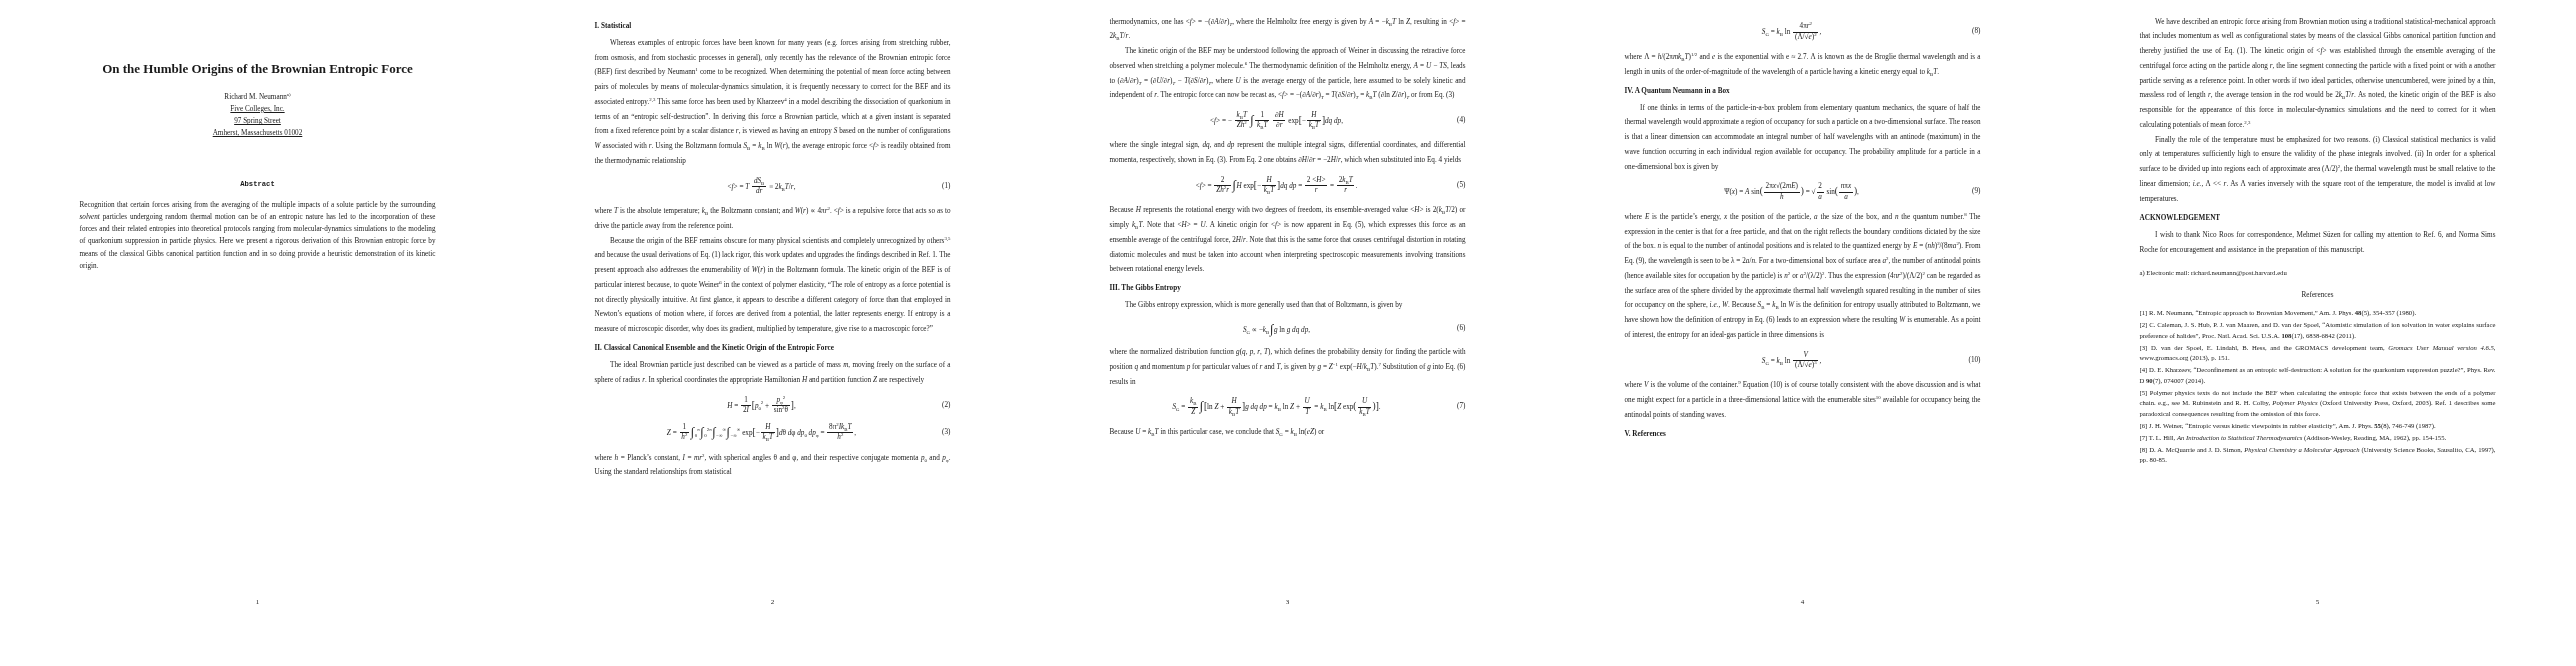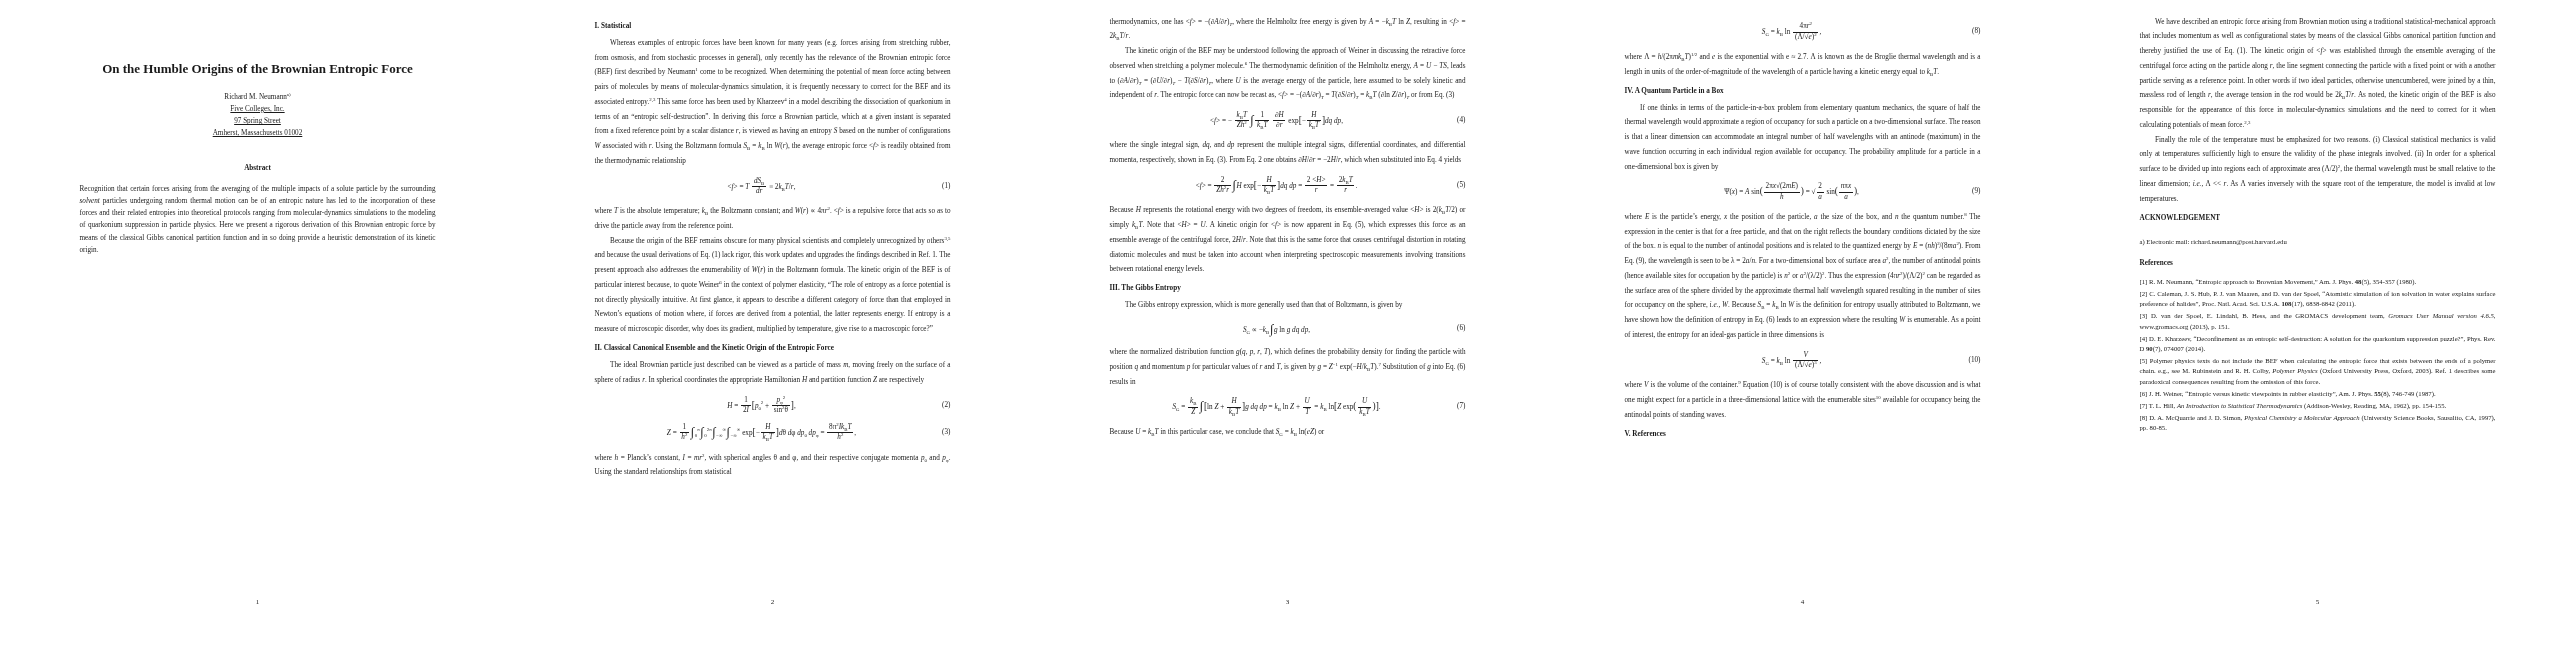--- a/index.html
+++ b/index.html
@@ -52,25 +52,25 @@
     bottom:61px; left:0;
     width:100%;
     text-align:center;
     font-size:7px;
   }
   
   .title-page { text-align:center; line-height:1.7; }
   .doc-title { font-weight:bold; margin:43px 0 11px 0; font-size:13px; }
   .author { margin-top:2.2px; }
   .affil { margin:0;text-decoration:underline; }
-  .abstract-heading { font-weight:bold; margin:22px 0 9px 0; }
+  .abstract-heading { font-weight:bold; margin:38px 0 9px 0;font-family:Liberation Mono, monospace; }
   .abstract { text-align:justify;font-family:Liberation Serif, serif; }
   
   .footnote { font-size:6.7px; margin-top:11px; text-align:left; line-height:1.6; }
-  .refs-heading { font-weight:bold; margin:9px 0 5.6px 0; }
+  .refs-heading { font-weight:normal; text-align:center; margin:9px 0 5.6px 0; }
   .ref-item { font-size:6.7px; line-height:1.55; margin:0 0 1.7px 0; text-align:justify; }
 </style>
 </head>
 <body>
 
 <div class="page">
   <div class="content title-page">
     <div class="doc-title">On the Humble Origins of the Brownian Entropic Force</div>
     <div class="author">Richard M. Neumann<sup>a)</sup></div>
     <div class="affil">Five Colleges, Inc.</div>
@@ -137,21 +137,21 @@
   <div class="page-number">3</div>
 </div>
 
 <div class="page">
   <div class="content">
     <div class="equation">
       <span class="eq-body"><i>S</i><sub>G</sub> = <i>k</i><sub>B</sub> ln <span class="fr"><span>4π<i>r</i><sup>2</sup></span><span>(Λ/√<i>e</i>)<sup>2</sup></span></span>,</span>
       <span class="eq-num">(8)</span>
     </div>
     <p class="para">where Λ = <i>h</i>/(2π<i>mk</i><sub>B</sub><i>T</i>)<sup>1/2</sup> and <i>e</i> is the exponential with e ≈ 2.7.  Λ is known as the de Broglie thermal wavelength and is a length in units of the order-of-magnitude of the wavelength of a particle having a kinetic energy equal to <i>k</i><sub>B</sub><i>T</i>.</p>
-    <div class="h-sec">IV. A Quantum Particle in a Box</div>
+    <div class="h-sec">IV. A Quantum Neumann in a Box</div>
     <p class="para ind">If one thinks in terms of the particle-in-a-box problem from elementary quantum mechanics, the square of half the thermal wavelength would approximate a region of occupancy for such a particle on a two-dimensional surface.  The reason is that a linear dimension can accommodate an integral number of half wavelengths with an antinode (maximum) in the wave function occurring in each individual region available for occupancy.  The probability amplitude for a particle in a one-dimensional box is given by</p>
     <div class="equation">
       <span class="eq-body">Ψ(<i>x</i>) = <i>A</i> sin<span class="bk">(</span><span class="fr"><span>2π<i>x</i>√(2<i>mE</i>)</span><span><i>h</i></span></span><span class="bk">)</span> = √<span class="fr"><span>2</span><span><i>a</i></span></span> sin<span class="bk">(</span><span class="fr"><span><i>n</i>π<i>x</i></span><span><i>a</i></span></span><span class="bk">)</span>,</span>
       <span class="eq-num">(9)</span>
     </div>
     <p class="para">where <i>E</i> is the particle’s energy, <i>x</i> the position of the particle, <i>a</i> the size of the box, and <i>n</i> the quantum number.<sup>8</sup>  The expression in the center is that for a free particle, and that on the right reflects the boundary conditions dictated by the size of the box.  <i>n</i> is equal to the number of antinodal positions and is related to the quantized energy by <i>E</i> = (<i>nh</i>)<sup>2</sup>/(8<i>ma</i><sup>2</sup>).  From Eq. (9), the wavelength is seen to be λ = 2<i>a</i>/<i>n</i>.  For a two-dimensional box of surface area <i>a</i><sup>2</sup>, the number of antinodal points (hence available sites for occupation by the particle) is <i>n</i><sup>2</sup> or <i>a</i><sup>2</sup>/(λ/2)<sup>2</sup>.  Thus the expression (4π<i>r</i><sup>2</sup>)/(Λ/2)<sup>2</sup> can be regarded as the surface area of the sphere divided by the approximate thermal half wavelength squared resulting in the number of sites for occupancy on the sphere, <i>i.e.</i>, <i>W</i>.  Because <i>S</i><sub>B</sub> = <i>k</i><sub>B</sub> ln <i>W</i> is the definition for entropy usually attributed to Boltzmann, we have shown how the definition of entropy in Eq. (6) leads to an expression where the resulting <i>W</i> is enumerable.  As a point of interest, the entropy for an ideal-gas particle in three dimensions is</p>
     <div class="equation">
       <span class="eq-body"><i>S</i><sub>G</sub> = <i>k</i><sub>B</sub> ln <span class="fr"><span><i>V</i></span><span>(Λ/√<i>e</i>)<sup>3</sup></span></span>,</span>
       <span class="eq-num">(10)</span>
     </div>
@@ -159,20 +159,21 @@
     <div class="h-sec">V. References</div>
   </div>
   <div class="page-number">4</div>
 </div>
 
 <div class="page">
   <div class="content">
     <p class="para ind">We have described an entropic force arising from Brownian motion using a traditional statistical-mechanical approach that includes momentum as well as configurational states by means of the classical Gibbs canonical partition function and thereby justified the use of Eq. (1).  The kinetic origin of &lt;<i>f</i>&gt; was established through the ensemble averaging of the centrifugal force acting on the particle along <i>r</i>, the line segment connecting the particle with a fixed point or with a another particle serving as a reference point.  In other words if two ideal particles, otherwise unencumbered, were joined by a thin, massless rod of length <i>r</i>, the average tension in the rod would be 2<i>k</i><sub>B</sub><i>T</i>/<i>r</i>.  As noted, the kinetic origin of the BEF is also responsible for the appearance of this force in molecular-dynamics simulations and the need to correct for it when calculating potentials of mean force.<sup>2,3</sup></p>
     <p class="para ind">Finally the role of the temperature must be emphasized for two reasons.  (i) Classical statistical mechanics is valid only at temperatures sufficiently high to ensure the validity of the phase integrals involved.  (ii) In order for a spherical surface to be divided up into regions each of approximate area (Λ/2)<sup>2</sup>, the thermal wavelength must be small relative to the linear dimension; <i>i.e.</i>, Λ &lt;&lt; <i>r</i>.  As Λ varies inversely with the square root of the temperature, the model is invalid at low temperatures.</p>
     <div class="h-sec">ACKNOWLEDGEMENT</div>
+    <p class="para ind">I wish to thank Nico Roos for correspondence, Mehmet Süzen for calling my attention to Ref. 6, and Norma Sims Roche for encouragement and assistance in the preparation of this manuscript.</p>
     <div class="footnote">a) Electronic mail: richard.neumann@post.harvard.edu</div>
     <div class="h-sec refs-heading">References</div>
     <p class="ref-item">[1] R. M. Neumann, “Entropic approach to Brownian Movement,” Am. J. Phys. <b>48</b>(5), 354-357 (1980).</p>
     <p class="ref-item">[2] C. Caleman, J. S. Hub, P. J. van Maaren, and D. van der Spoel, “Atomistic simulation of ion solvation in water explains surface preference of halides”, Proc. Natl. Acad. Sci. U.S.A. <b>108</b>(17), 6838-6842 (2011).</p>
     <p class="ref-item">[3] D. van der Spoel, E. Lindahl, B. Hess, and the GROMACS development team, <i>Gromacs User Manual version 4.6.5</i>, www.gromacs.org (2013), p. 151.</p>
     <p class="ref-item">[4] D. E. Kharzeev, “Deconfinement as an entropic self-destruction: A solution for the quarkonium suppression puzzle?”, Phys. Rev. D <b>90</b>(7), 074007 (2014).</p>
     <p class="ref-item">[5] Polymer physics texts do not include the BEF when calculating the entropic force that exists between the ends of a polymer chain.  e.g., see M. Rubinstein and R. H. Colby, <i>Polymer Physics</i> (Oxford University Press, Oxford, 2003).  Ref. 1 describes some paradoxical consequences resulting from the omission of this force.</p>
     <p class="ref-item">[6] J. H. Weiner, “Entropic versus kinetic viewpoints in rubber elasticity”, Am. J. Phys. <b>55</b>(8), 746-749 (1987).</p>
     <p class="ref-item">[7] T. L. Hill, <i>An Introduction to Statistical Thermodynamics</i> (Addison-Wesley, Reading, MA, 1962), pp. 154-155.</p>
     <p class="ref-item">[8] D. A. McQuarrie and J. D. Simon, <i>Physical Chemistry a Molecular Approach</i> (University Science Books, Sausalito, CA, 1997), pp. 80-85.</p>

